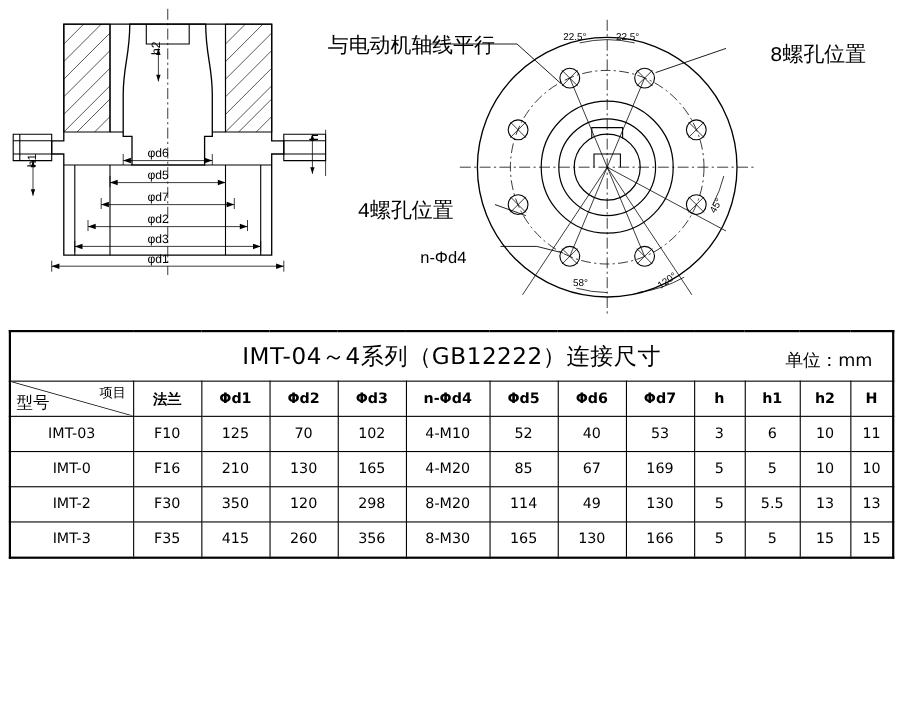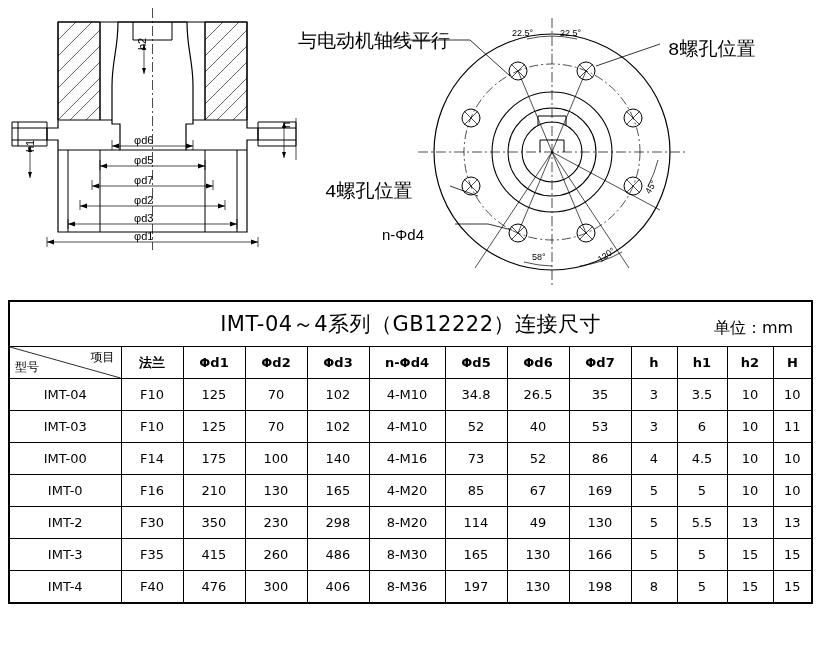--- a/index.html
+++ b/index.html
@@ -114,21 +114,21 @@
     position: absolute;
     right: 6px;
     top: 2px;
     font-size: 12px;
     font-family: "DejaVu Sans", sans-serif;
   }
   .hdr-split .bl-txt {
     position: absolute;
     left: 5px;
     bottom: 2px;
-    font-size: 12px;
+    font-size: 15px;
     font-family: "DejaVu Sans", sans-serif;
   }
   th.hdr {
     height: 46px;
     font-weight: bold;
     font-size: 13px;
     font-family: "DejaVu Sans", sans-serif;
   }
   td.model {
     font-family: "DejaVu Sans Mono", monospace;
@@ -335,28 +335,28 @@
 
         <line x1="450" y1="186" x2="478" y2="196" stroke-width="0.8"></line>
 
         <line x1="455" y1="224" x2="488" y2="224" stroke-width="0.8"></line>
         <line x1="488" y1="224" x2="512" y2="230" stroke-width="0.8"></line>
 
       </g>
     </svg>
 
     <span class="lbl lbl-cn" style="left:298px; top:28px;">与电动机轴线平行</span>
-    <span class="lbl lbl-cn" style="left:668px; top:36px;">8螺孔位置</span>
+    <span class="lbl lbl-cn" style="left:700px; top:36px;">8螺孔位置</span>
     <span class="lbl lbl-cn" style="left:325px; top:178px;">4螺孔位置</span>
     <span class="lbl" style="left:382px; top:226px;">n-Φd4</span>
 
     <span class="dim-sm" style="left:512px; top:28px;">22.5°</span>
     <span class="dim-sm" style="left:560px; top:28px;">22.5°</span>
     <span class="dim-sm" style="left:644px; top:182px; transform:rotate(-60deg);">45°</span>
-    <span class="dim-sm" style="left:532px; top:252px;">58°</span>
+    <span class="dim-sm" style="left:521px; top:252px;">58°</span>
     <span class="dim-sm" style="left:597px; top:250px; transform:rotate(-35deg);">120°</span>
 
     <span class="dim" style="left:136px; top:50px; transform:rotate(-90deg); transform-origin:left top;">h2</span>
     <span class="dim" style="left:24px; top:152px; transform:rotate(-90deg); transform-origin:left top;">h1</span>
     <span class="dim" style="left:280px; top:128px; transform:rotate(-90deg); transform-origin:left top;">h</span>
 
     <span class="dim" style="left:134px; top:134px;">φd6</span>
     <span class="dim" style="left:134px; top:154px;">φd5</span>
     <span class="dim" style="left:134px; top:174px;">φd7</span>
     <span class="dim" style="left:134px; top:194px;">φd2</span>
@@ -404,121 +404,76 @@
           <th class="hdr">Φd5</th>
           <th class="hdr">Φd6</th>
           <th class="hdr">Φd7</th>
           <th class="hdr">h</th>
           <th class="hdr">h1</th>
           <th class="hdr">h2</th>
           <th class="hdr">H</th>
         </tr>
 
         <tr>
-          <td class="model">IMT-04</td>
-          <td class="cellv">F10</td>
-          <td class="cellv">125</td>
-          <td class="cellv">70</td>
-          <td class="cellv">102</td>
-          <td class="cellv">4-M10</td>
-          <td class="cellv">34.8</td>
-          <td class="cellv">26.5</td>
-          <td class="cellv">35</td>
-          <td class="cellv">3</td>
-          <td class="cellv">3.5</td>
-          <td class="cellv">10</td>
-          <td class="cellv">10</td>
-        </tr>
-        <tr>
           <td class="model">IMT-03</td>
           <td class="cellv">F10</td>
           <td class="cellv">125</td>
           <td class="cellv">70</td>
           <td class="cellv">102</td>
           <td class="cellv">4-M10</td>
           <td class="cellv">52</td>
           <td class="cellv">40</td>
           <td class="cellv">53</td>
           <td class="cellv">3</td>
           <td class="cellv">6</td>
           <td class="cellv">10</td>
           <td class="cellv">11</td>
         </tr>
         <tr>
-          <td class="model">IMT-00</td>
-          <td class="cellv">F14</td>
-          <td class="cellv">175</td>
-          <td class="cellv">100</td>
-          <td class="cellv">140</td>
-          <td class="cellv">4-M16</td>
-          <td class="cellv">73</td>
-          <td class="cellv">52</td>
-          <td class="cellv">86</td>
-          <td class="cellv">4</td>
-          <td class="cellv">4.5</td>
-          <td class="cellv">10</td>
-          <td class="cellv">10</td>
-        </tr>
-        <tr>
           <td class="model">IMT-0</td>
           <td class="cellv">F16</td>
           <td class="cellv">210</td>
           <td class="cellv">130</td>
           <td class="cellv">165</td>
           <td class="cellv">4-M20</td>
           <td class="cellv">85</td>
           <td class="cellv">67</td>
           <td class="cellv">169</td>
           <td class="cellv">5</td>
           <td class="cellv">5</td>
           <td class="cellv">10</td>
           <td class="cellv">10</td>
         </tr>
         <tr>
           <td class="model">IMT-2</td>
           <td class="cellv">F30</td>
           <td class="cellv">350</td>
-          <td class="cellv">230</td>
+          <td class="cellv">120</td>
           <td class="cellv">298</td>
           <td class="cellv">8-M20</td>
           <td class="cellv">114</td>
           <td class="cellv">49</td>
           <td class="cellv">130</td>
           <td class="cellv">5</td>
           <td class="cellv">5.5</td>
           <td class="cellv">13</td>
           <td class="cellv">13</td>
         </tr>
         <tr>
           <td class="model">IMT-3</td>
           <td class="cellv">F35</td>
           <td class="cellv">415</td>
           <td class="cellv">260</td>
-          <td class="cellv">486</td>
+          <td class="cellv">356</td>
           <td class="cellv">8-M30</td>
           <td class="cellv">165</td>
           <td class="cellv">130</td>
           <td class="cellv">166</td>
           <td class="cellv">5</td>
           <td class="cellv">5</td>
           <td class="cellv">15</td>
           <td class="cellv">15</td>
         </tr>
-        <tr>
-          <td class="model">IMT-4</td>
-          <td class="cellv">F40</td>
-          <td class="cellv">476</td>
-          <td class="cellv">300</td>
-          <td class="cellv">406</td>
-          <td class="cellv">8-M36</td>
-          <td class="cellv">197</td>
-          <td class="cellv">130</td>
-          <td class="cellv">198</td>
-          <td class="cellv">8</td>
-          <td class="cellv">5</td>
-          <td class="cellv">15</td>
-          <td class="cellv">15</td>
-        </tr>
       </tbody>
     </table>
   </div>
 
 </div>
 
 </body></html>

